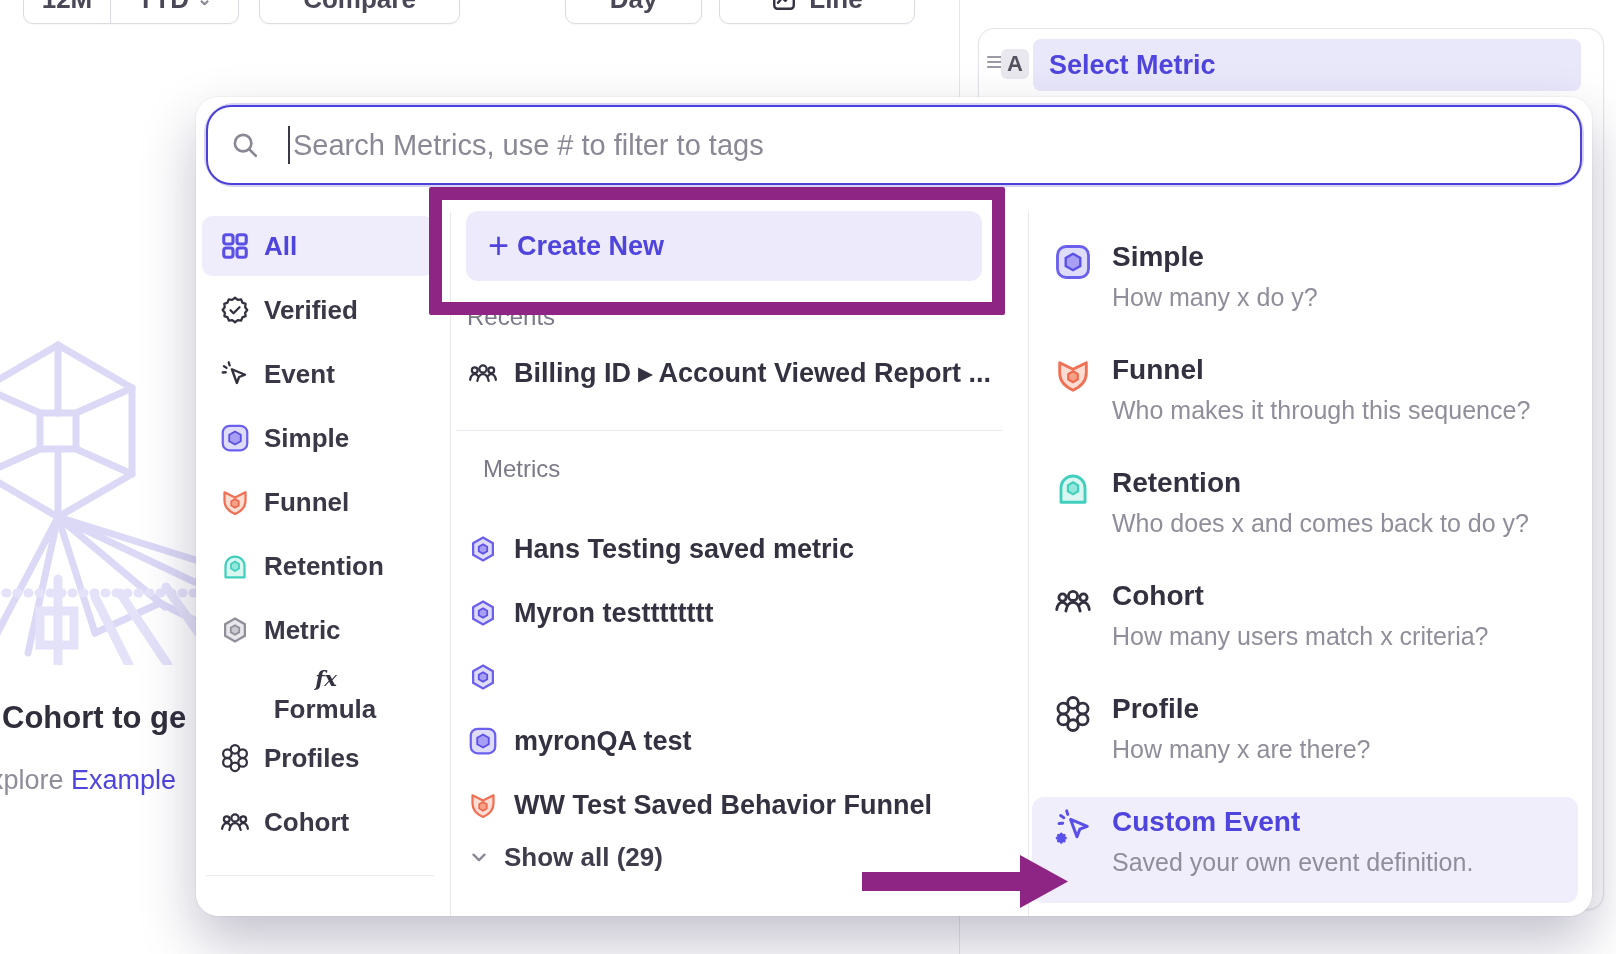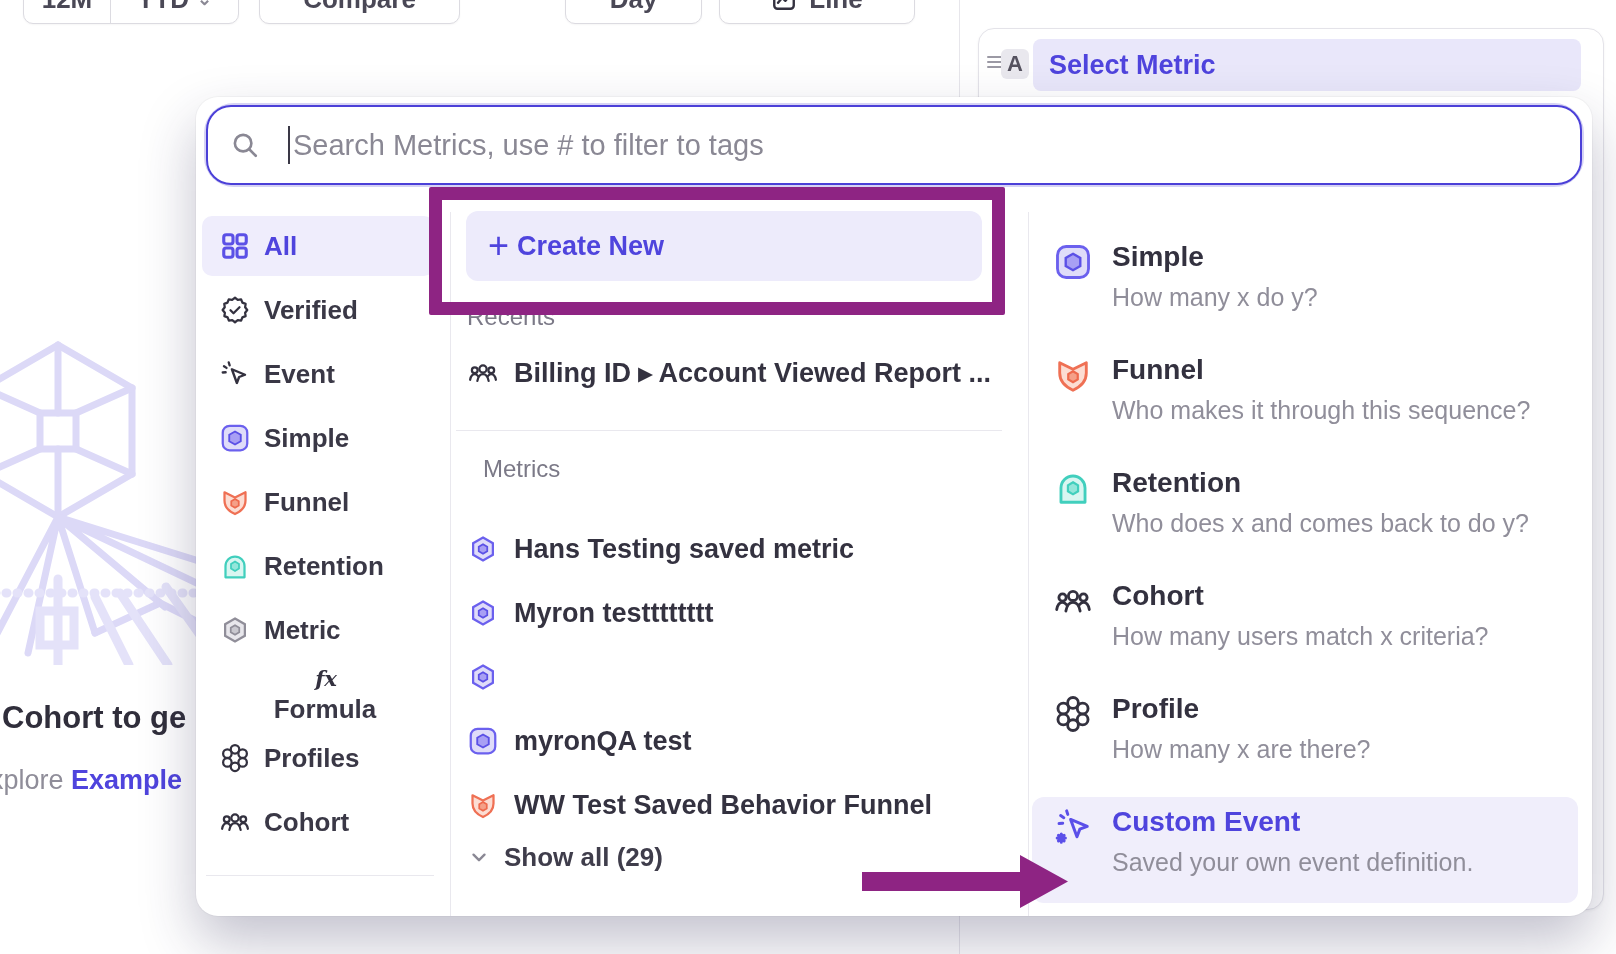--- a/index.html
+++ b/index.html
@@ -20,21 +20,21 @@
   .drag-handle{position:absolute;left:8px;top:24px;width:16px;height:16px;color:#9b99a4;}
   .drag-handle div{height:2px;background:#9b99a4;margin:3px 0;border-radius:1px;}
   .row-badge{position:absolute;left:22px;top:20px;width:28px;height:30px;background:#e9e8ee;
              border-radius:6px;display:flex;align-items:center;justify-content:center;
              font-size:22px;font-weight:700;color:#55525f;}
   .metric-pill{position:absolute;left:54px;top:10px;width:548px;height:52px;background:#e9e7fa;
                border-radius:8px;display:flex;align-items:center;padding-left:16px;box-sizing:border-box;
                font-size:27px;font-weight:600;color:#4f44dd;}
   .bg-headline{position:absolute;left:2px;top:700px;font-size:31px;font-weight:700;color:#302e3b;white-space:nowrap;}
   .bg-subline{position:absolute;left:-10px;top:765px;font-size:27px;color:#8f8d99;white-space:nowrap;}
-  .bg-subline b{color:#4f44dd;font-weight:700;}
+  .bg-subline b{color:#4f44dd;font-weight:400;}
   
   .modal{position:absolute;left:196px;top:97px;width:1396px;height:819px;background:#fff;
          border-radius:22px;box-shadow:0 26px 55px rgba(40,35,80,.28),0 0 0 1px rgba(0,0,0,.03);
          overflow:hidden;z-index:10;}
   .search{position:absolute;left:8px;top:6px;width:1380px;height:84px;background:#d6d3f4;
           border-radius:30px;box-sizing:border-box;padding:2px;}
   .search-inner{width:100%;height:100%;background:#fff;border:2px solid #4b40d8;border-radius:25px;
                 box-sizing:border-box;display:flex;align-items:center;}
   .search-ic{margin-left:22px;width:30px;height:30px;color:#8a8894;}
   .search-caret{width:2px;height:38px;background:#3a3846;margin-left:28px;}

